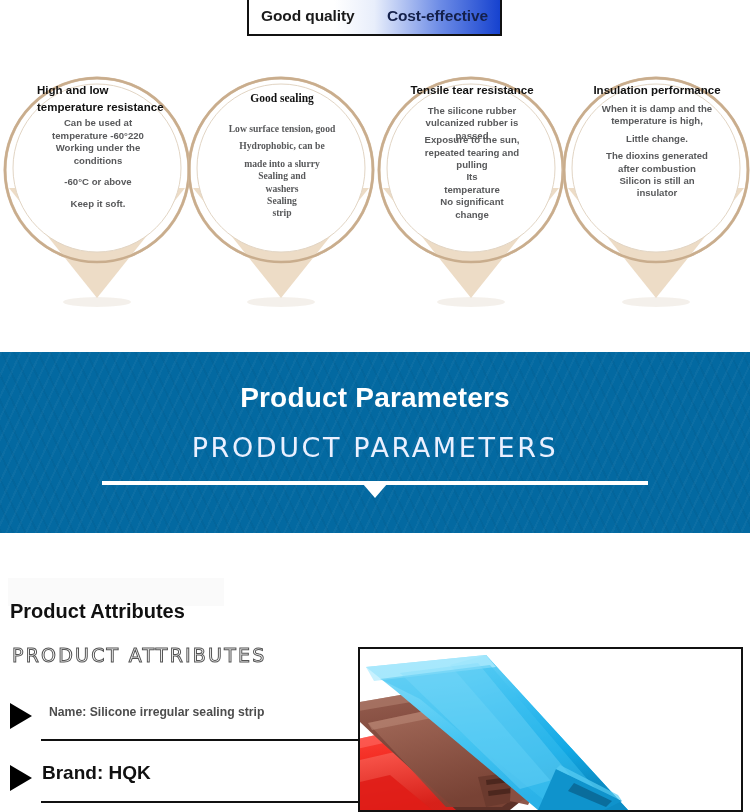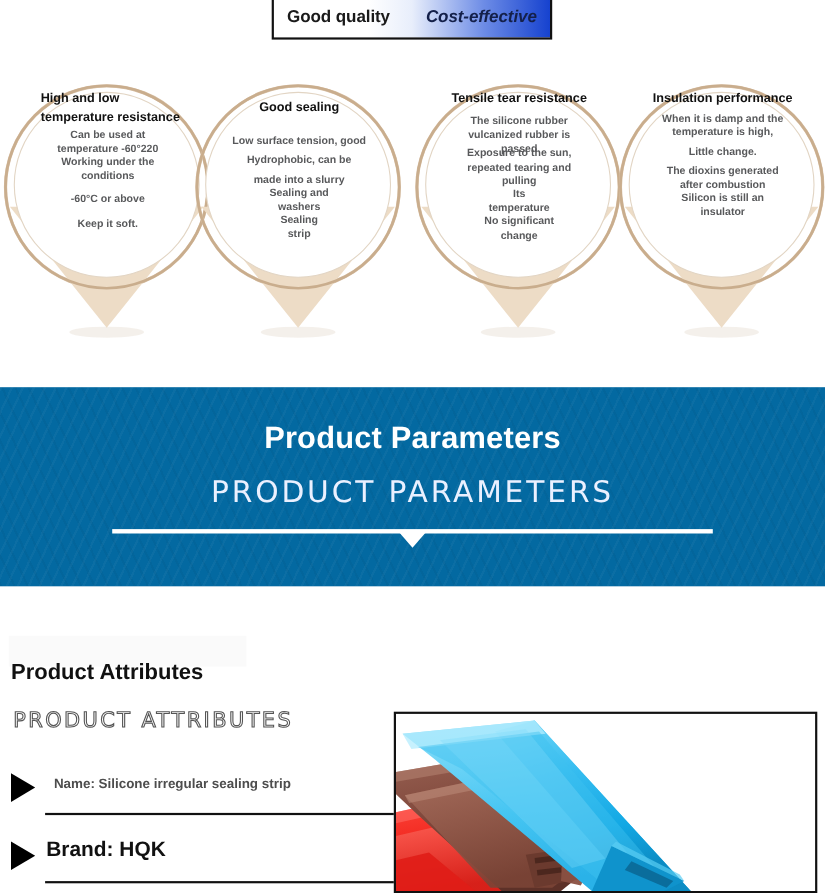--- a/index.html
+++ b/index.html
@@ -22,31 +22,31 @@
     border:2px solid #111;
     background:linear-gradient(90deg,#ffffff 0%,#ffffff 34%,#e8eefb 50%,#6d8ce6 76%,#1642cf 100%);
     display:flex;align-items:center;justify-content:space-between;
     box-sizing:border-box;
     padding:0 12px;
   }
   .quality-box .q-item{
     font-size:15.5px;font-weight:bold;color:#1a1a1a;letter-spacing:-.1px;
     white-space:nowrap;
   }
-  .quality-box .q-item.q-2{color:#14204a;font-style:italic;}
+  .quality-box .q-item.q-2{color:#14204a;}
 
   
   .pins{
     position:absolute;left:0;top:60px;width:750px;height:250px;
   }
   .pin{
     position:absolute;top:0;width:188px;height:250px;
   }
   .pin-1{left:3px;}
-  .pin-2{left:177px;}
+  .pin-2{left:187px;font-family:Liberation Serif, serif;}
   .pin-3{left:377px;}
   .pin-4{left:562px;}
 
   .pin-svg{position:absolute;left:0;top:0;}
 
   .pin-content{
     position:absolute;left:22px;top:22px;width:146px;height:188px;
     text-align:center;
     color:#4a4a4a;
   }

